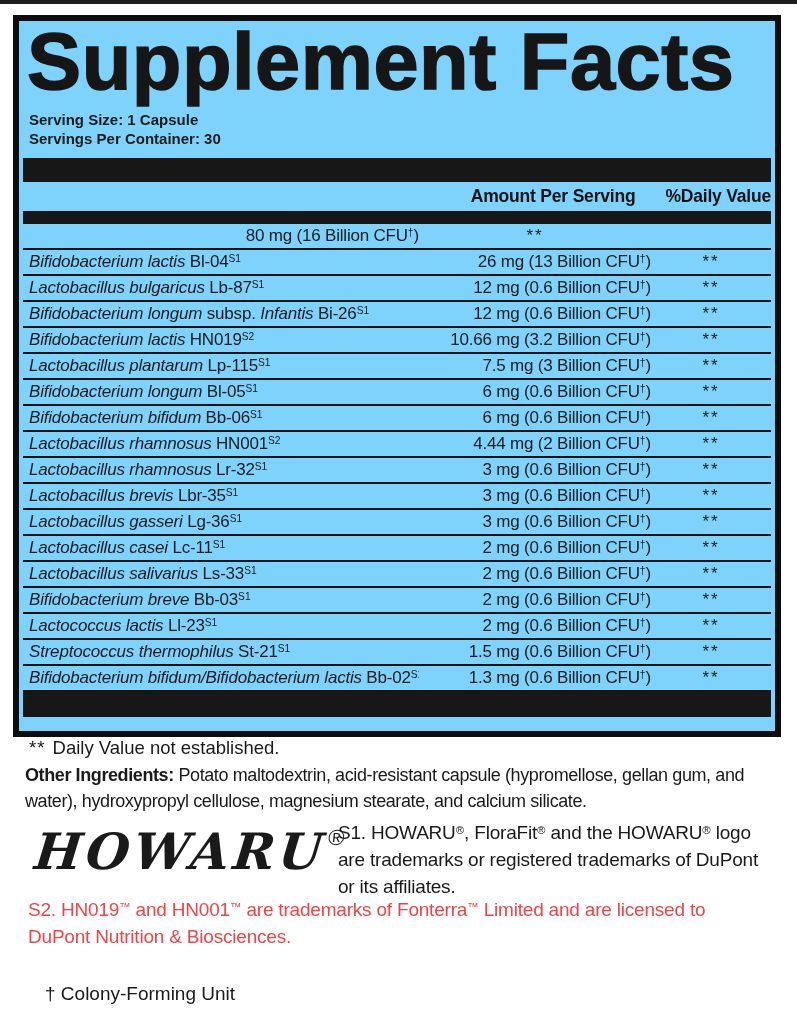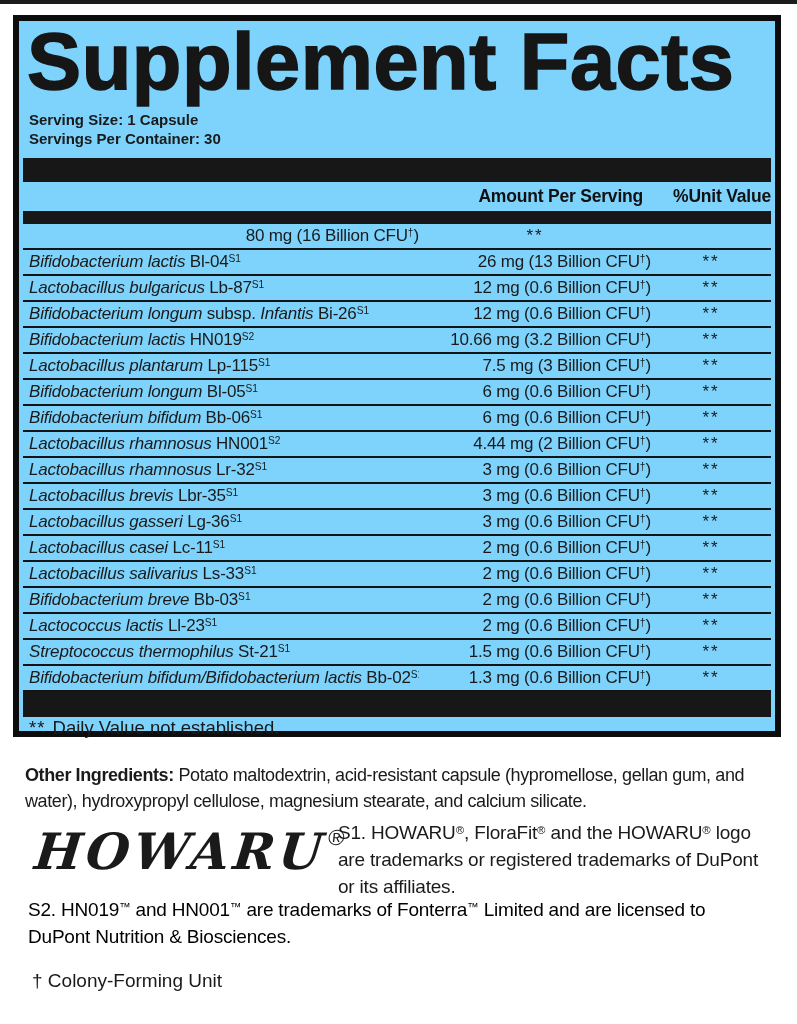--- a/index.html
+++ b/index.html
@@ -33,58 +33,58 @@
     display:grid;grid-template-columns:1fr 232px 120px;align-items:center;
     height:24px;line-height:24px;border-bottom:2px solid #141414;
     font-size:17px;letter-spacing:-0.2px;color:#1a1a1a;
   }
   .cell.name{padding-left:6px;white-space:nowrap;overflow:hidden;}
   .cell.amount{text-align:right;white-space:nowrap;}
   .cell.dv{text-align:center;letter-spacing:2px;font-size:17px;}
   .it{font-style:italic;}
   sup{font-size:60%;line-height:0;position:relative;top:-0.45em;vertical-align:baseline;letter-spacing:0;}
   .bar.bottom{height:25px;}
-  .footnote{font-size:18.5px;padding:0 0 0 6px;color:#1a1a1a;}
+  .footnote{font-size:18.5px;padding:20px 0 0 6px;color:#1a1a1a;}
   .footnote .sym{letter-spacing:1px;margin-right:2px;}
 
   
   .other{
     position:absolute;left:25px;top:744px;width:752px;
     font-size:18px;line-height:26px;letter-spacing:-0.4px;color:#1a1a1a;
   }
   .other b{letter-spacing:-0.4px;text-align:right;}
   .tm-row{position:absolute;left:28px;top:800px;width:748px;display:flex;}
   .logo-wrap{width:278px;box-sizing:border-box;padding:22px 0 0 4px;}
   .howaru-logo{
     font-family:"DejaVu Serif",serif;font-style:italic;font-weight:bold;
     font-size:50px;letter-spacing:4px;white-space:nowrap;color:#1a1a1a;
     transform:skewX(-6deg);transform-origin:left bottom;display:inline-block;
   }
   .howaru-logo sup{font-size:22px;top:-1.1em;font-family:"Liberation Sans",sans-serif;font-style:normal;font-weight:normal;}
   .s1-note{flex:1;margin:16px;padding:3px 0 0 16px;font-size:19px;line-height:27px;letter-spacing:-0.2px;color:#1a1a1a;}
-  .s2-note{position:absolute;left:28px;top:896px;width:706px;margin:0;font-size:19px;line-height:27px;letter-spacing:-0.2px;color:#000000;}
-  .dagger-note{position:absolute;left:28px;top:966px;margin:4px;font-size:19px;color:#1a1a1a;}
+  .s2-note{position:absolute;left:28px;top:896px;width:706px;margin:0;font-size:19px;line-height:27px;letter-spacing:-0.2px;color:#ef4444;}
+  .dagger-note{position:absolute;left:28px;top:966px;margin:17px;font-size:19px;color:#1a1a1a;}
 </style>
 </head>
 <body>
 
 <div class="page">
   <div class="top-strip"></div>
 
   <div class="facts-box">
     <div class="title">Supplement Facts</div>
 
     <div class="serving-line">Serving Size: 1 Capsule</div>
     <div class="serving-line">Servings Per Container: 30</div>
 
     <div class="bar thick"></div>
 
     <div class="col-headers">
       <span>Amount Per Serving</span>
-      <span>%Unit Value</span>
+      <span>%Daily Value</span>
     </div>
 
     <div class="bar mid"></div>
 
     <div class="rows" id="rows">
   <div class="row">
     <span class="cell amount"><span>80 mg (16 Billion CFU</span><sup>†</sup><span>)</span></span>
     <span class="cell dv">**</span>
   </div>
 

